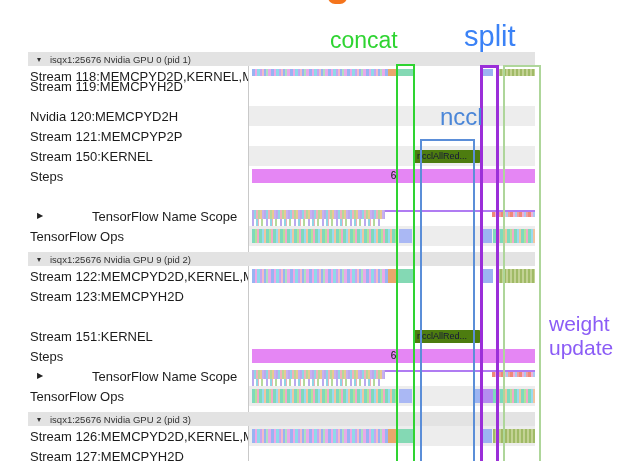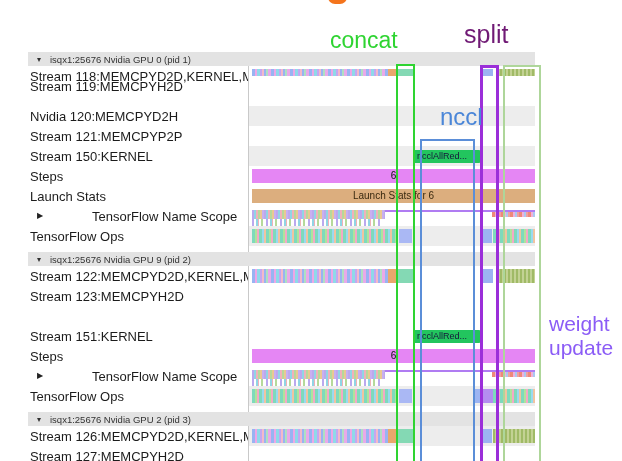--- a/index.html
+++ b/index.html
@@ -29,21 +29,21 @@
       #aee0c2 14px 16px,#e9a9e9 16px 19px);}
   .seg-orange{background:#e9a76c;}
   .seg-teal{background:#84d9b4;}
   .seg-blue{background:#9cb4f2;}
   .seg-peri{background:#aab8f4;}
   .seg-purple{background:#b48ef0;}
   .olive{background:repeating-linear-gradient(90deg,#a0ba66 0 2px,#c3d294 2px 4px);}
   .stripes-ops{background:repeating-linear-gradient(90deg,#7edabc 0 3px,#aee49c 3px 5px,
       #f3a9c5 5px 7px,#7edabc 7px 10px,#99d9f0 10px 12px,#f1c39f 12px 14px);}
 
-  .nccl-bar{position:absolute;left:413px;top:4px;width:68px;height:13px;background:#22c55e;
+  .nccl-bar{position:absolute;left:413px;top:4px;width:68px;height:13px;background:#4d7c0f;
       border-radius:2px;font-size:9px;line-height:13px;color:#15153a;padding-left:4px;
       box-sizing:border-box;white-space:nowrap;overflow:hidden;}
   .steps-bar{position:absolute;left:252px;top:3px;width:283px;height:14px;background:#e586f4;
       font-size:10px;line-height:14px;color:#111;text-align:center;}
   .launch-bar{position:absolute;left:252px;top:3px;width:283px;height:14px;background:#dcae7e;
       font-size:10px;line-height:14px;color:#3a2a10;text-align:center;}
 
   
   .tfns-line{position:absolute;left:252px;top:4px;width:283px;height:2px;background:#b07cf2;}
   .flame-top{position:absolute;left:252px;top:4px;width:133px;height:9px;
@@ -58,21 +58,21 @@
 
   
   .obox{position:absolute;box-sizing:border-box;z-index:5;}
   .box-concat{left:396px;top:64px;width:19px;height:406px;border:2px solid #2ed431;}
   .box-split{left:480px;top:65px;width:19px;height:405px;border:3px solid #9b2fd9;}
   .box-weight{left:503px;top:65px;width:38px;height:405px;border:2px solid #aed69a;}
   .box-nccl{left:420px;top:139px;width:55px;height:331px;border:2px solid #5b8ed8;}
 
   .ann{position:absolute;z-index:6;font-weight:500;white-space:nowrap;}
   .ann-concat{left:330px;top:27px;font-size:23px;color:#2ed431;}
-  .ann-split{left:464px;top:20px;font-size:25px;color:#701a75;}
+  .ann-split{left:464px;top:20px;font-size:29px;color:#3b82f6;}
   .ann-nccl{left:429px;top:103px;font-size:24px;color:#4a86d8;margin-left:11px;}
   .ann-weight{left:549px;top:312px;font-size:21px;line-height:24px;color:#8b5cf6;}
   .orange-sliver{position:absolute;left:328px;top:-3px;width:19px;height:7px;background:#f4741c;
       border-radius:0 0 9px 9px;z-index:6;}
 </style>
 </head>
 <body>
 
 <div class="screen">
 
@@ -113,25 +113,20 @@
     <span class="lbl">Stream 150:KERNEL</span>
     <div class="nccl-bar">ncclAllRed...</div>
   </div>
 
   <div class="row" style="top:166px">
     <div class="tl"></div>
     <span class="lbl">Steps</span>
     <div class="steps-bar">6</div>
   </div>
 
-  <div class="row" style="top:186px">
-    <div class="tl"></div>
-    <span class="lbl">Launch Stats</span>
-    <div class="launch-bar">Launch Stats for 6</div>
-  </div>
 
   <div class="row" style="top:206px">
     <div class="tl"></div>
     <span class="tri2">▶</span>
     <span class="lbl indent">TensorFlow Name Scope</span>
     <div class="tfns-line"></div>
     <div class="flame-top"></div>
     <div class="flame-bottom"></div>
     <div class="tfns-right"></div>
   </div>

